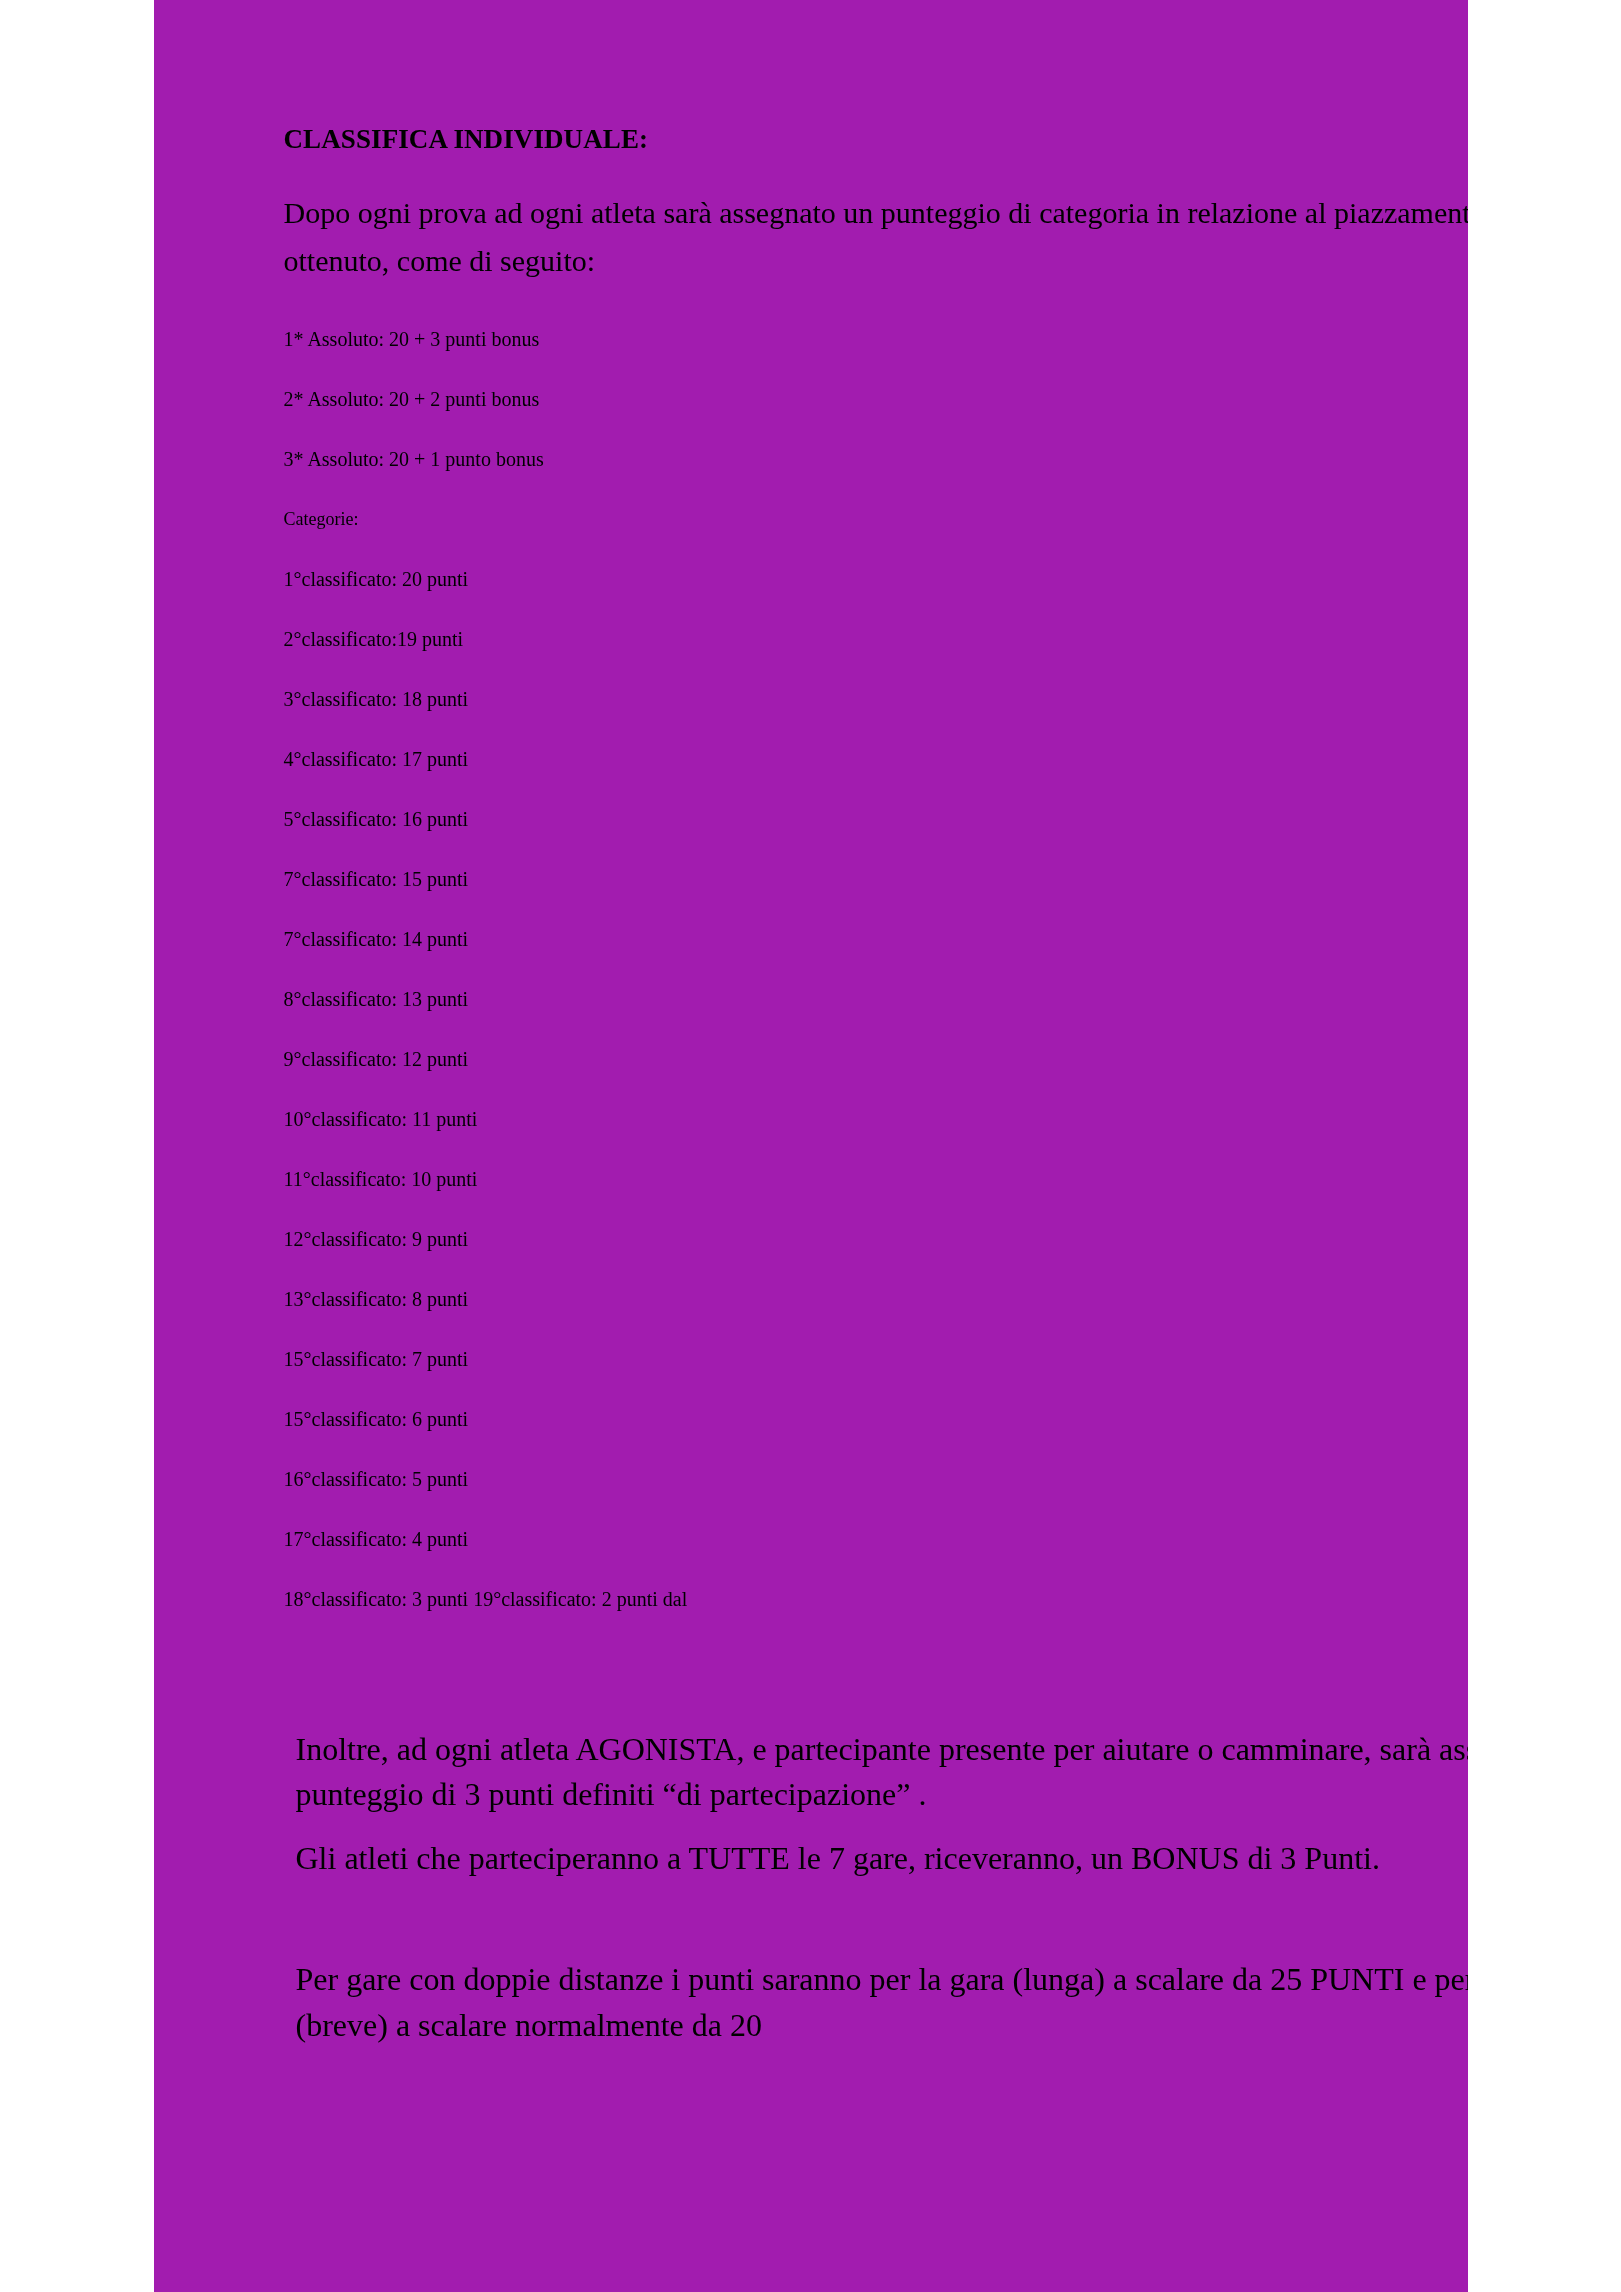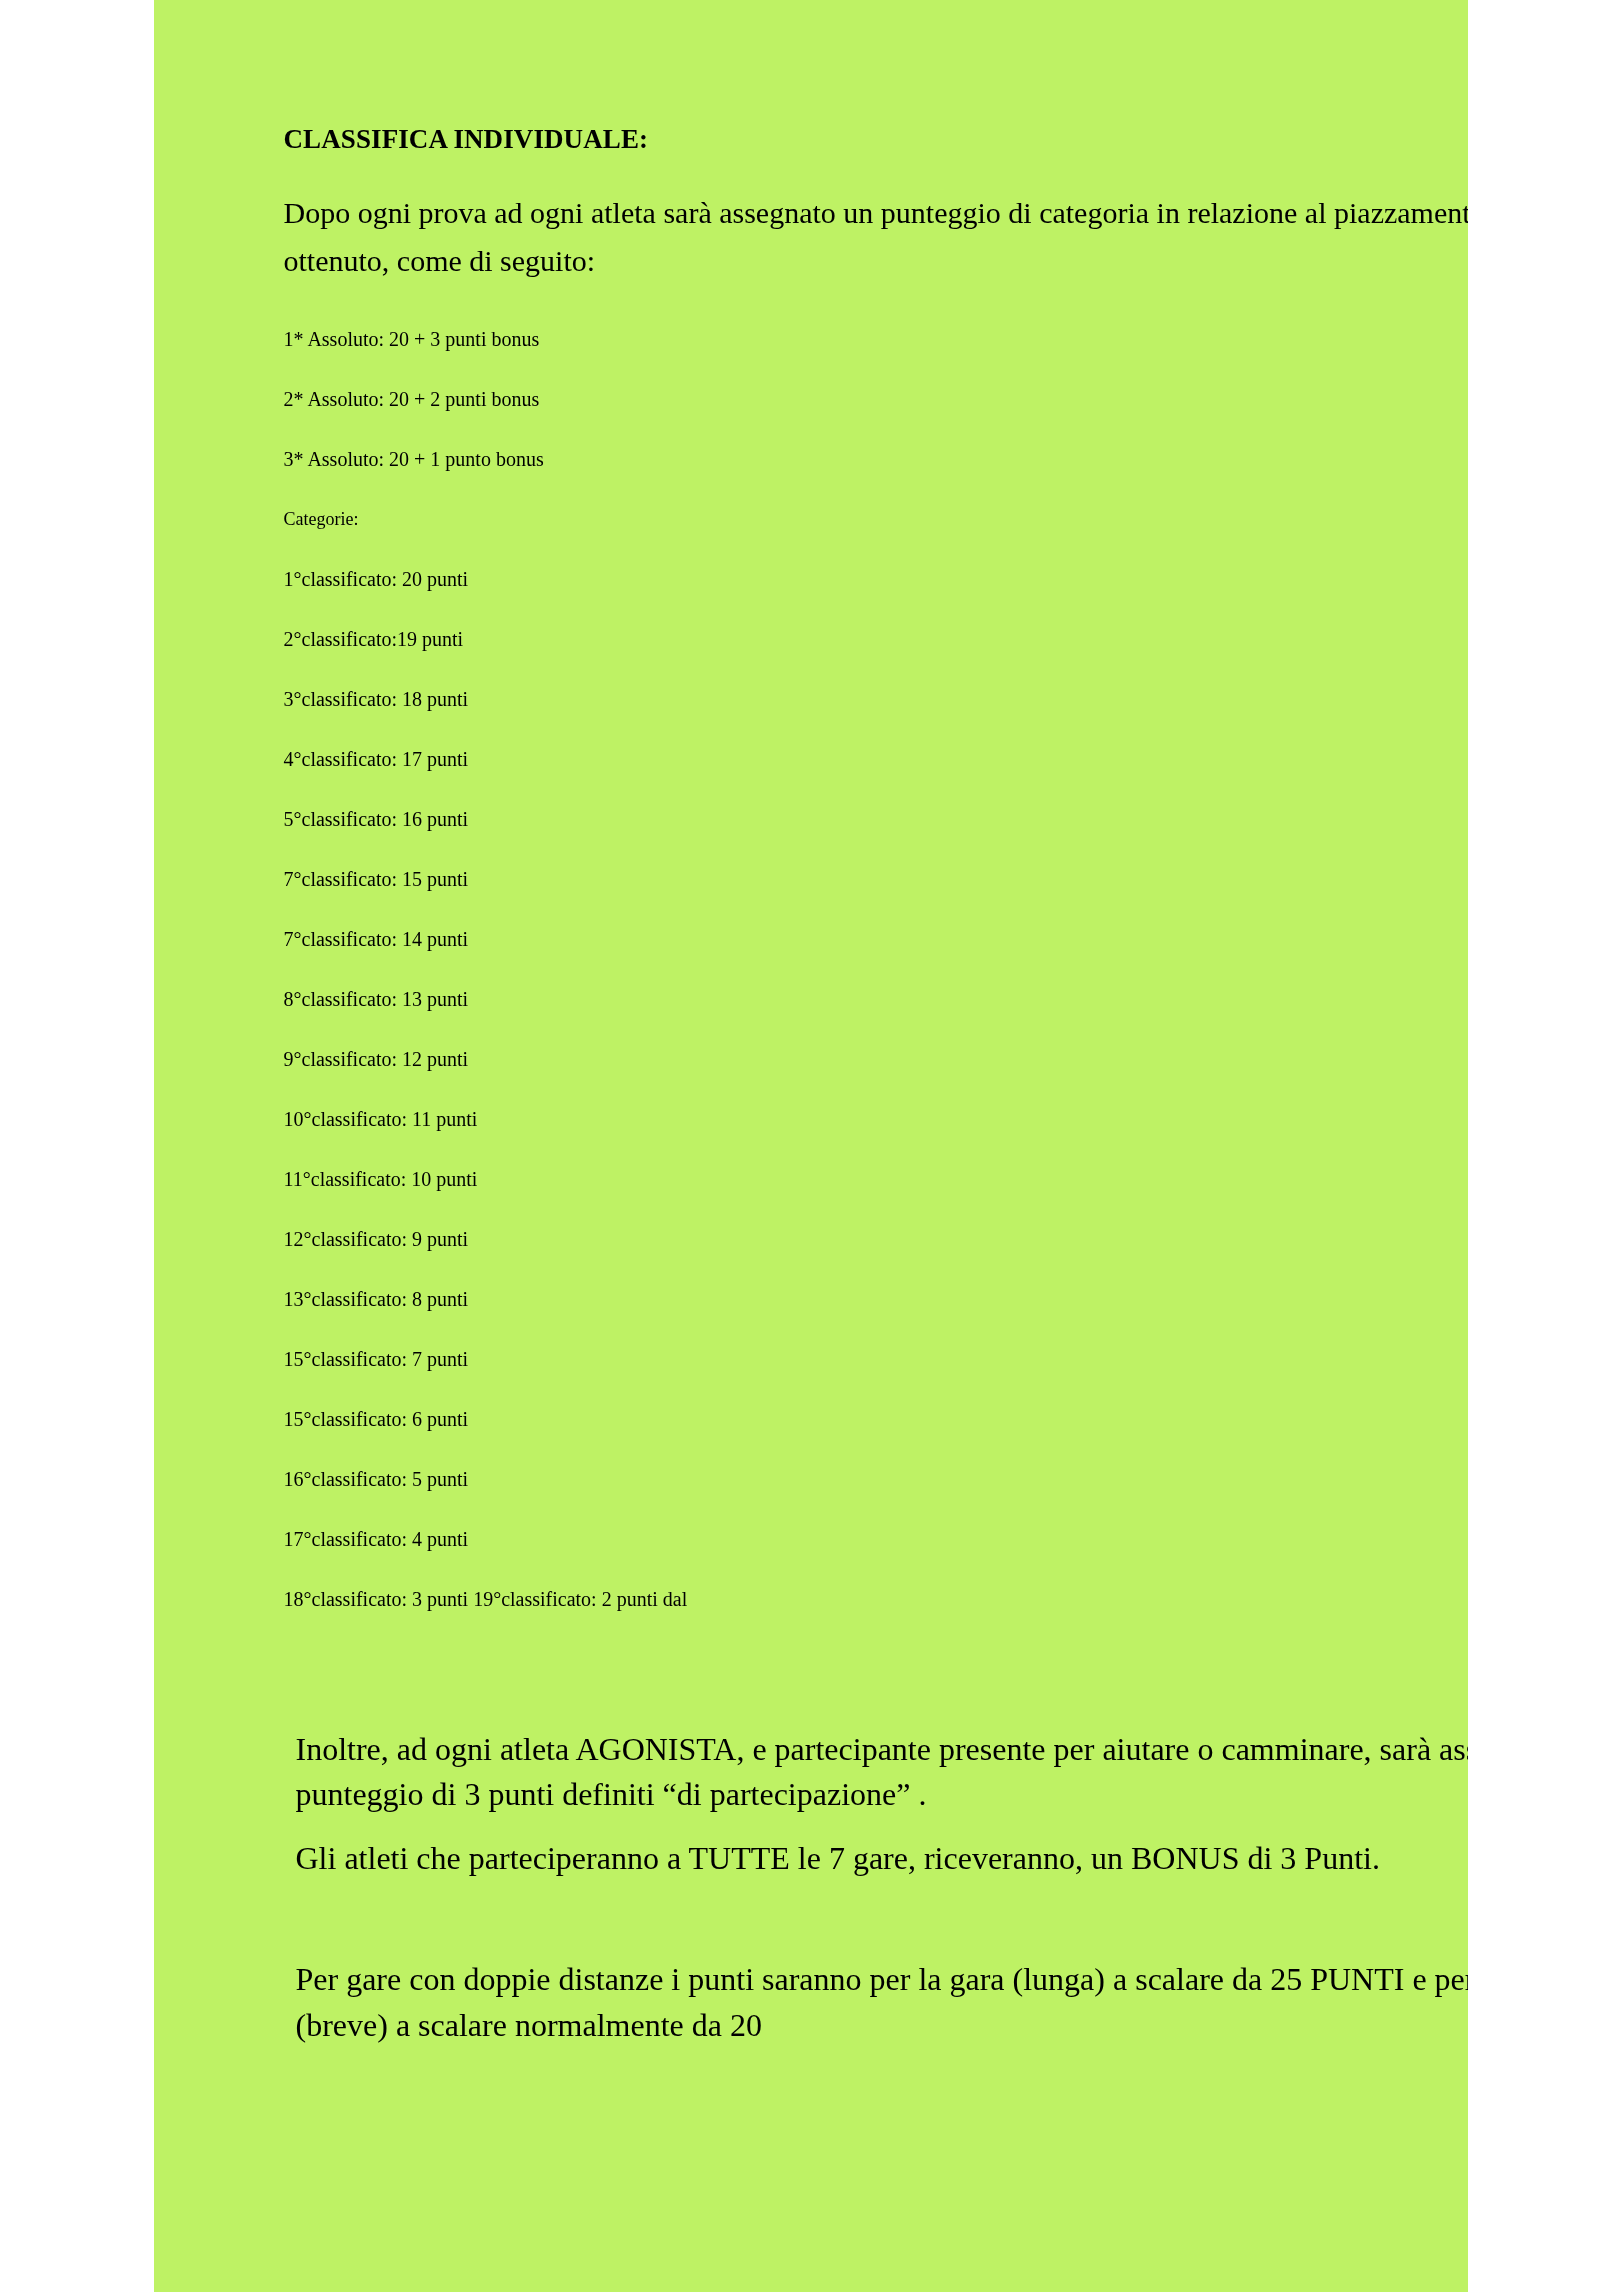--- a/index.html
+++ b/index.html
@@ -9,21 +9,21 @@
     background: #ffffff;
   }
   body {
     font-family: "Liberation Serif", "DejaVu Serif", serif;
     color: #000000;
   }
   .page {
     position: relative;
     width: 1314px;
     height: 2293px;
-    background: #bef264;
+    background: #a21caf;
     margin: 0 auto;
     overflow: hidden;
     box-sizing: border-box;
   }
   .content {
     position: absolute;
     left: 130px;
     top: 125px;
     width: 1334px;
   }

